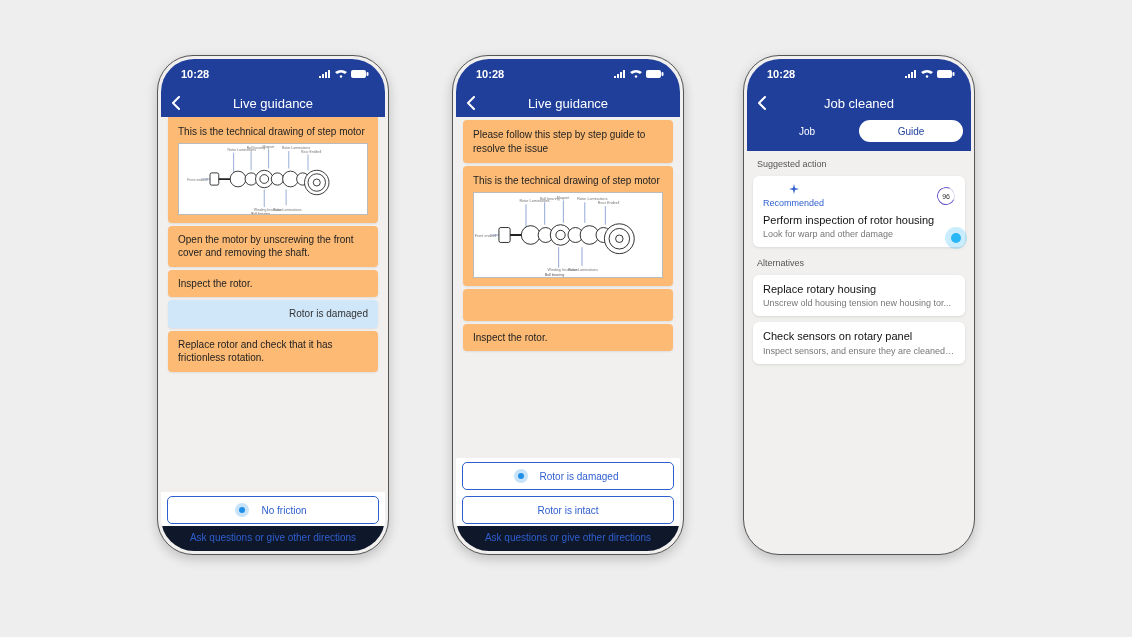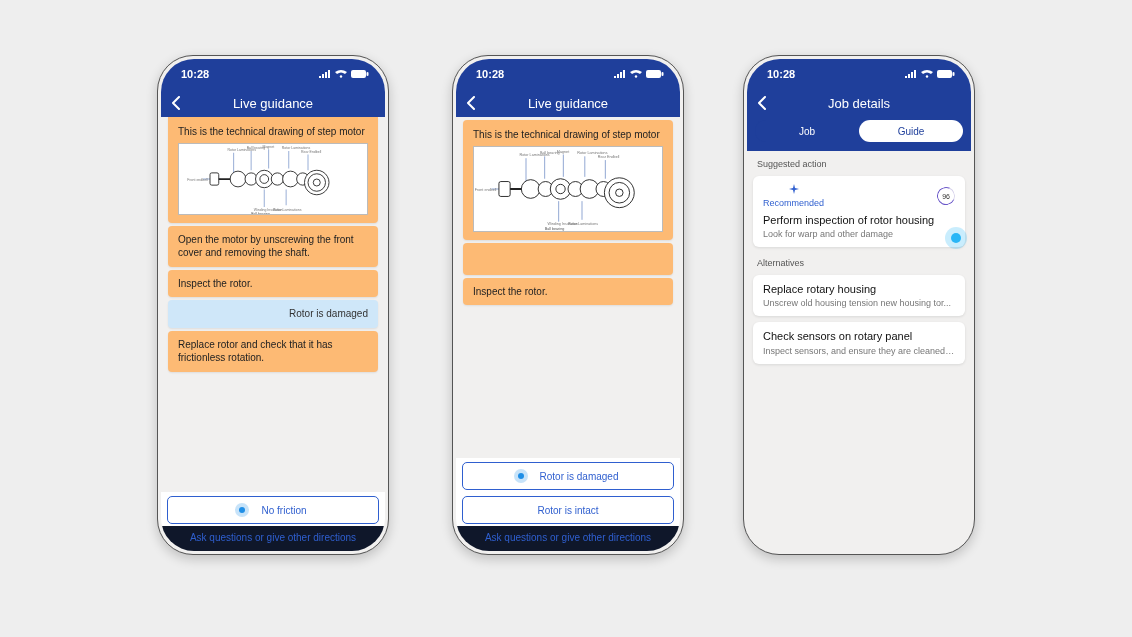--- a/index.html
+++ b/index.html
@@ -399,20 +399,23 @@
           <svg width="10" height="14" viewBox="0 0 10 14">
               <path d="M8 1 L2 7 L8 13" stroke="#fff" stroke-width="2" fill="none" stroke-linecap="round" stroke-linejoin="round"></path>
             </svg>
         </span>
         <span class="title">Live guidance</span>
       </div>
 
       <div class="content">
         <div class="scroll-area">
 
+          <div class="card">
+            <span>Please follow this step by step guide to resolve the issue</span>
+          </div>
 
           <div class="card">
             <div>This is the technical drawing of step motor</div>
             <div class="diagram" style="height:86px">
               <svg viewBox="0 0 200 90">
                 <g stroke="#3b63b0" stroke-width="0.6" fill="none">
                   <line x1="55" y1="12" x2="55" y2="38"></line>
                   <line x1="75" y1="10" x2="75" y2="34"></line>
                   <line x1="95" y1="8" x2="95" y2="32"></line>
                   <line x1="118" y1="10" x2="118" y2="32"></line>
@@ -493,21 +496,21 @@
               <rect x="15.5" y="2" width="2" height="4" rx="1" fill="#fff"></rect>
             </svg>
         </span>
       </div>
       <div class="header">
         <span class="back">
           <svg width="10" height="14" viewBox="0 0 10 14">
               <path d="M8 1 L2 7 L8 13" stroke="#fff" stroke-width="2" fill="none" stroke-linecap="round" stroke-linejoin="round"></path>
             </svg>
         </span>
-        <span class="title">Job details</span>
+        <span class="title">Job cleaned</span>
       </div>
       <div class="tabs-bar">
         <div class="pill-group">
           <div class="pill">
             <span>Job</span>
           </div>
           <div class="pill active">
             <span>Guide</span>
           </div>
         </div>

